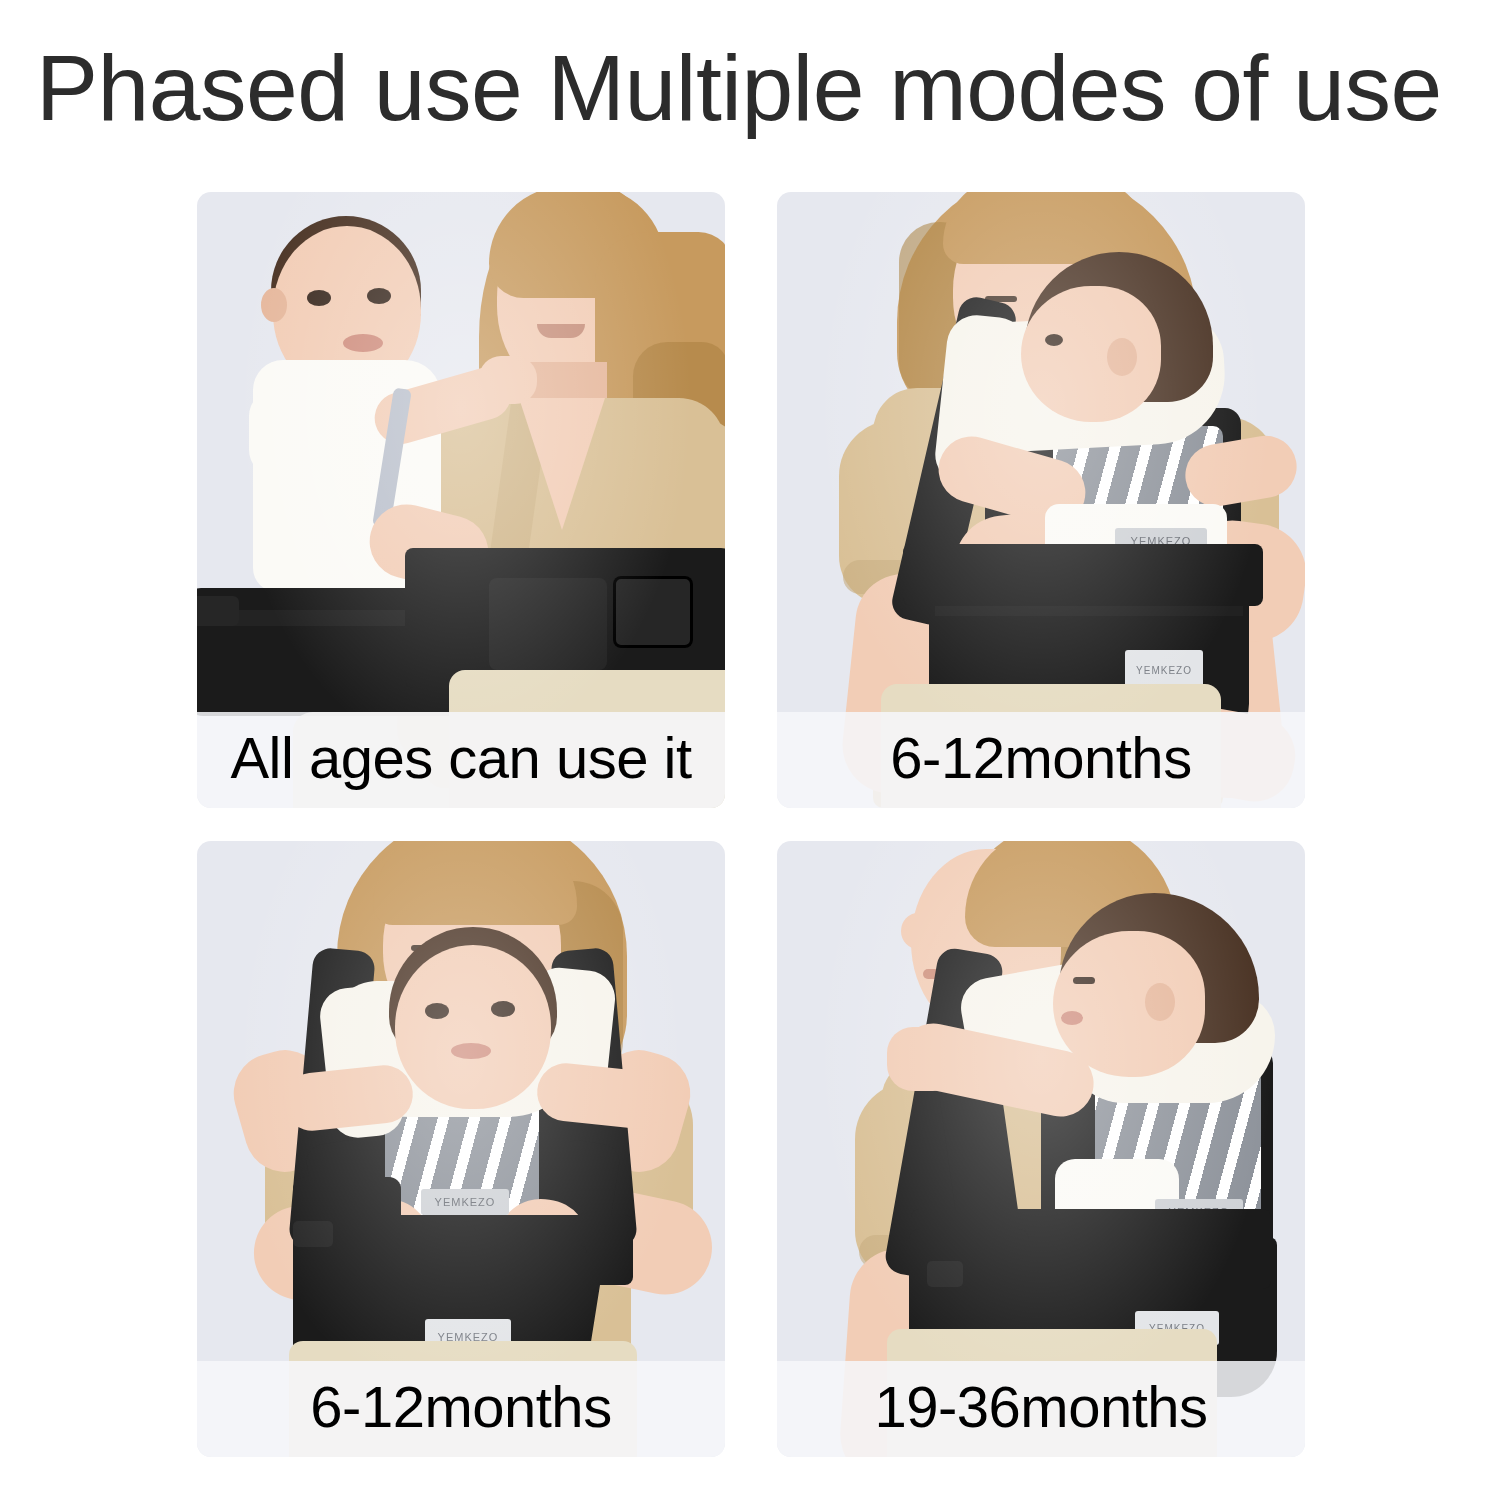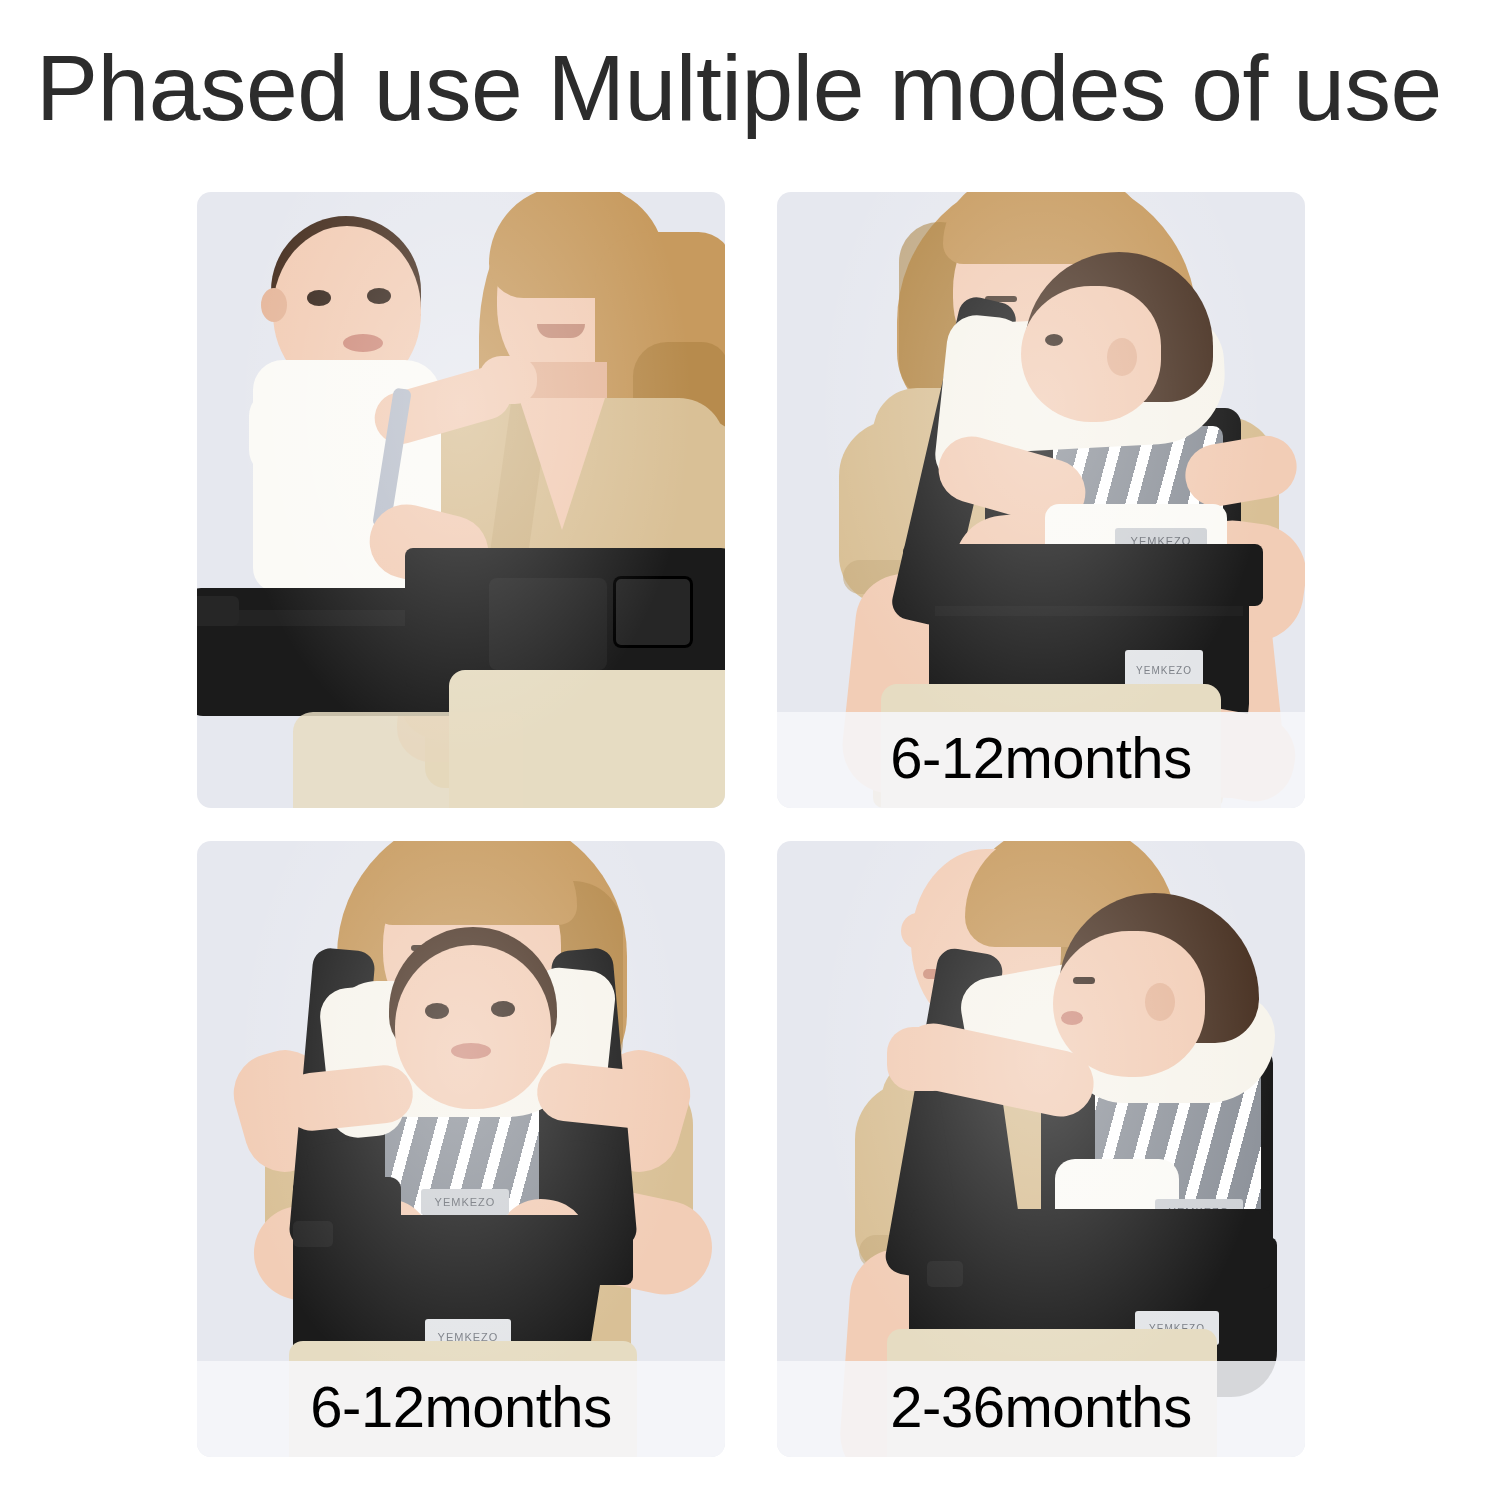--- a/index.html
+++ b/index.html
@@ -171,20 +171,23 @@
       <div class="carrier" style="position:absolute;left:208px;top:356px;width:330px;height:140px;border-radius:8px 14px 14px 8px;"></div>
 
       <div class="carrier-2" style="position:absolute;left:416px;top:384px;width:80px;height:72px;border-radius:8px;box-shadow:inset 0 0 0 3px #000;"></div>
       <div class="carrier-2" style="position:absolute;left:292px;top:386px;width:118px;height:92px;border-radius:8px;opacity:.9;"></div>
 
       <div class="carrier-2" style="position:absolute;left:-6px;top:404px;width:48px;height:30px;border-radius:6px;"></div>
 
       <div class="skirt" style="position:absolute;left:252px;top:478px;width:300px;height:150px;border-radius:16px 10px 0 0;"></div>
       <div class="skirt" style="position:absolute;left:96px;top:520px;width:230px;height:110px;border-radius:20px 10px 0 0;opacity:.85;"></div>
     </div>
+    <div class="caption-strip">
+      <span class="caption-text">All ages can use it</span>
+    </div>
   </div>
 
   <div class="panel">
     <div class="scene">
 
       <div class="hair" style="position:absolute;left:120px;top:-20px;width:300px;height:250px;border-radius:150px 150px 70px 70px;"></div>
       <div class="hair-d" style="position:absolute;left:122px;top:30px;width:82px;height:180px;border-radius:40px;opacity:.6;"></div>
 
       <div class="sk" style="position:absolute;left:176px;top:0px;width:182px;height:196px;border-radius:50% 50% 46% 46%;"></div>
       <div class="hair" style="position:absolute;left:166px;top:-16px;width:206px;height:88px;border-radius:100px 100px 20px 30px;"></div>
@@ -369,17 +372,17 @@
 
       <div class="carrier" style="position:absolute;left:134px;top:368px;width:360px;height:80px;border-radius:8px;"></div>
       <div class="carrier" style="position:absolute;left:132px;top:388px;width:120px;height:166px;border-radius:10px;"></div>
       <div class="carrier-2" style="position:absolute;left:150px;top:420px;width:36px;height:26px;border-radius:5px;"></div>
 
       <div style="position:absolute;left:358px;top:470px;width:84px;height:34px;background:#e3e5e8;border-radius:3px;color:#7a7e85;font-size:10px;letter-spacing:1px;display:flex;align-items:center;justify-content:center;">YEMKEZO</div>
 
       <div class="skirt" style="position:absolute;left:110px;top:488px;width:330px;height:146px;border-radius:14px 14px 0 0;"></div>
     </div>
     <div class="caption-strip">
-      <span class="caption-text">2-36months</span>
+      <span class="caption-text">19-36months</span>
     </div>
   </div>
 
 </div>
 
 </body></html>

